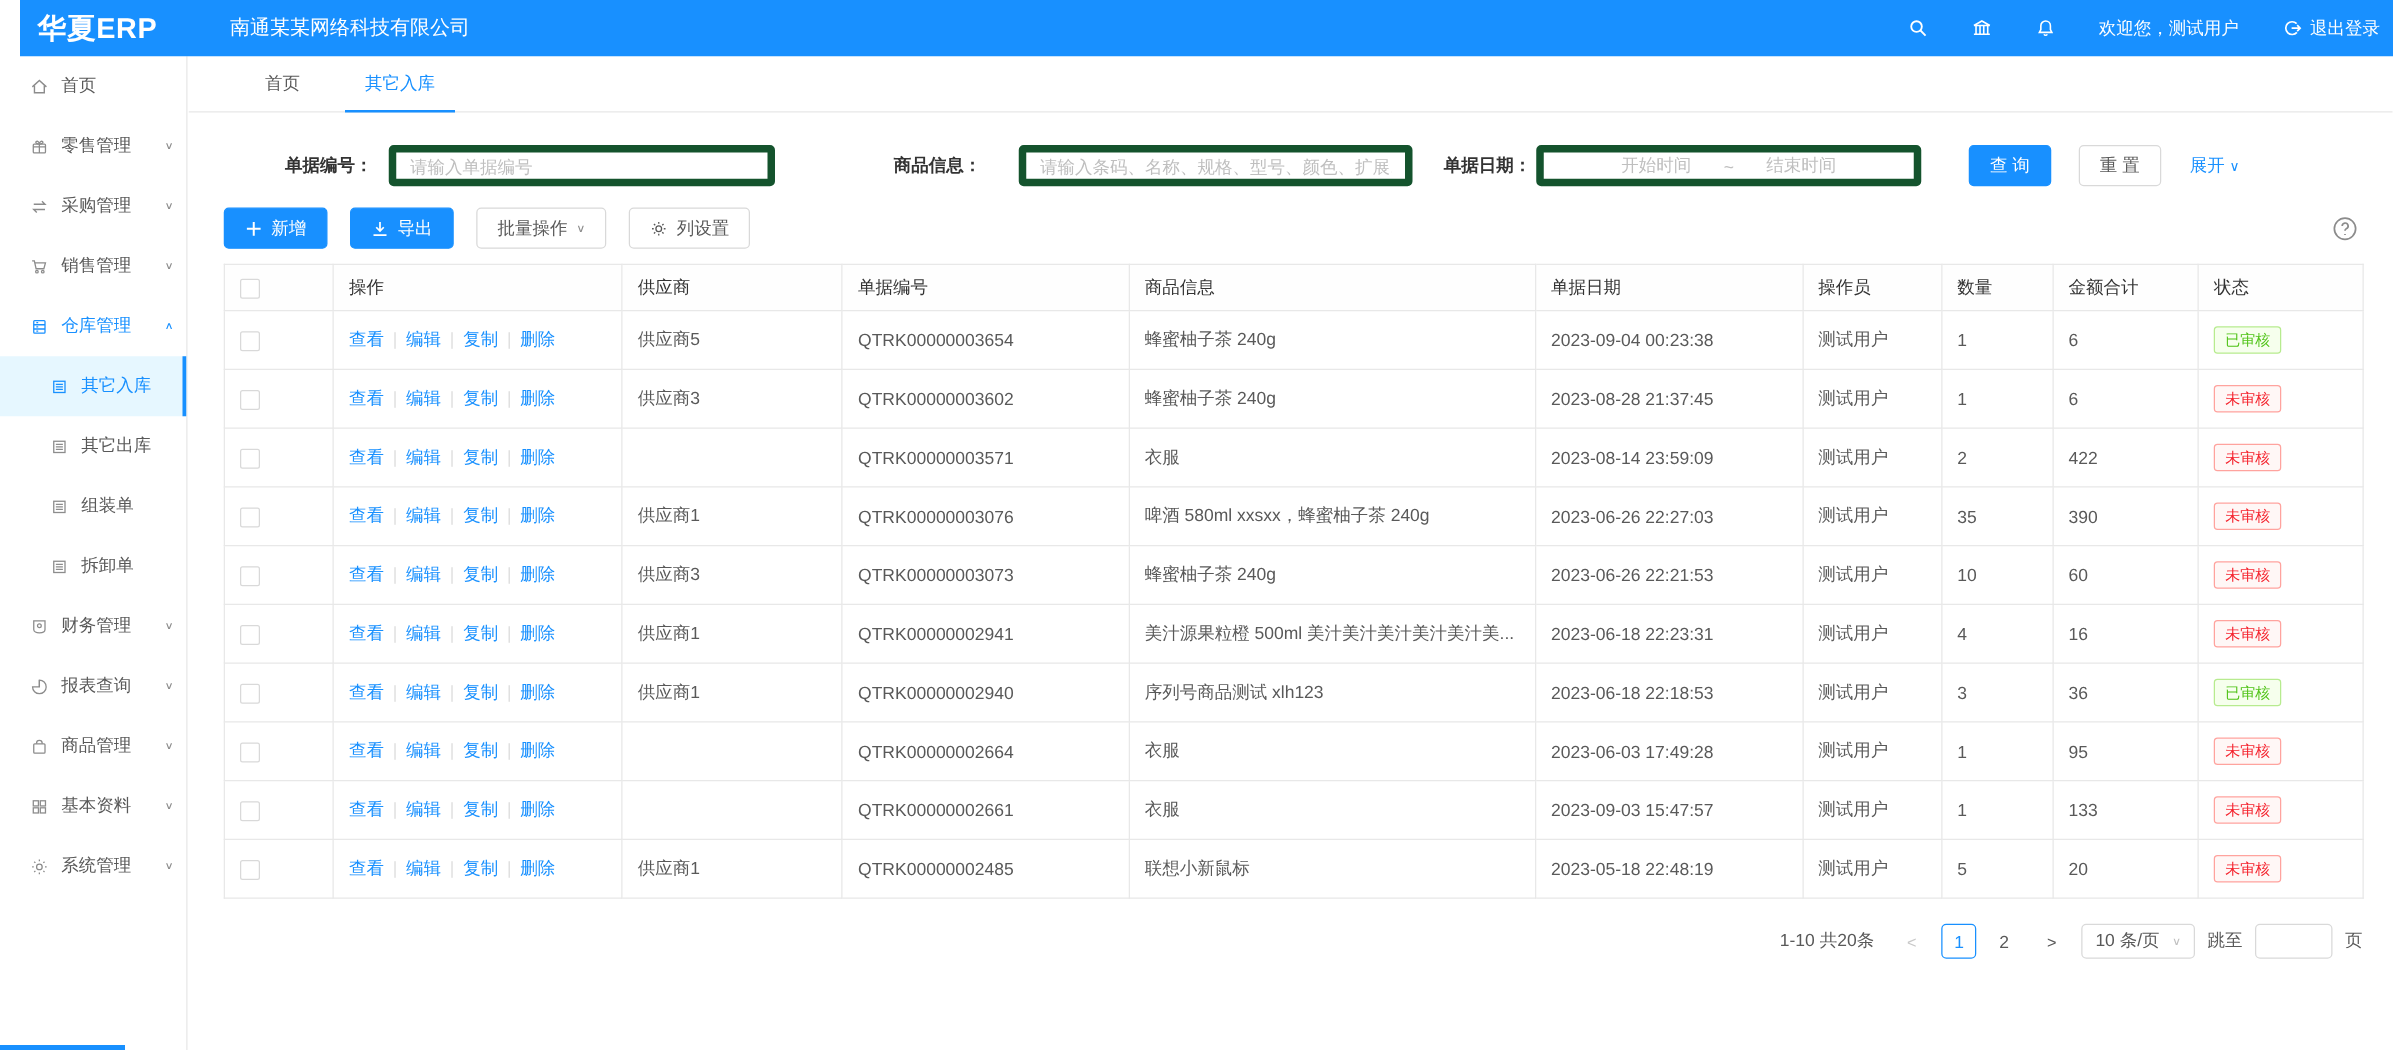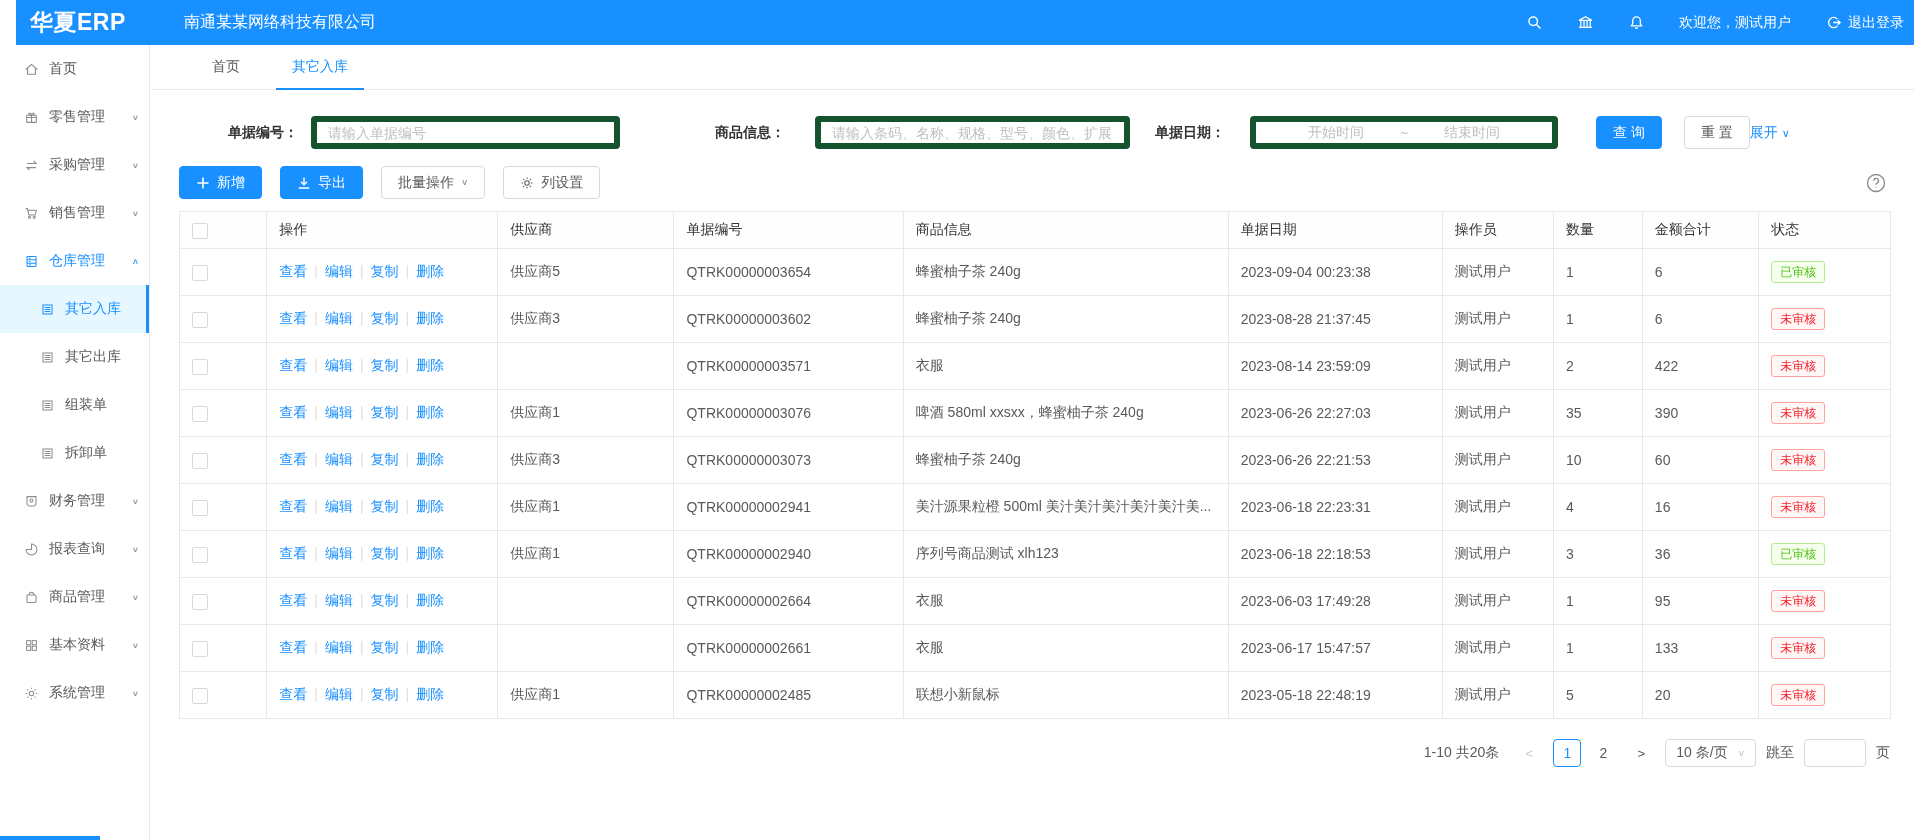--- a/index.html
+++ b/index.html
@@ -44,27 +44,27 @@
   
   .search-row { display:flex; align-items:center; margin:26px 0 0 77px; }
   .f-label { font-weight:600; color:#333; white-space:nowrap; }
   .inp { height:33px; border:6px solid #14532d; border-radius:4px; background:#fff; display:flex; align-items:center; padding:0 11px; }
   .inp input { border:none; outline:none; width:100%; font-size:14px; font-family:inherit; color:#595959; background:transparent; }
   .inp input::placeholder { color:#bfbfbf; }
   .bill-inp { width:309px; margin-left:13px; }
   .prod-label { margin-left:95px; }
   .prod-inp { width:315px; margin-left:30px; }
   .date-label { margin-left:25px; }
-  .date-inp { width:308px; margin-left:25px; justify-content:center; gap:36px; color:#bfbfbf; }
+  .date-inp { width:308px; margin-left:4px; justify-content:center; gap:26px; color:#bfbfbf; }
   .btn { height:33px; border-radius:4px; border:1px solid #d9d9d9; background:#fff; color:#595959;
     display:inline-flex; align-items:center; padding:0 16px; font-size:14px; cursor:pointer; white-space:nowrap; gap:7px; }
   .btn.primary { background:#1890ff; border-color:#1890ff; color:#fff; }
   .query-btn { margin-left:38px; }
   .reset-btn { margin-left:22px; }
-  .expand { color:#1890ff; cursor:pointer; white-space:nowrap; }
+  .expand { margin-left:23px; color:#1890ff; cursor:pointer; white-space:nowrap; }
   .expand .chev { font-size:11px; }
 
   
   .toolbar { display:flex; align-items:center; margin:17px 0 0 28px; position:relative; padding-right:28px; }
   .toolbar .btn { margin-right:18px; }
   .bicon { width:14px; height:14px; display:inline-flex; }
   .bicon svg { width:100%; height:100%; }
   .chev-sm { font-size:10px; color:#8c8c8c; transform:scaleY(.85); }
   .help { margin-left:auto; width:20px; height:20px; color:#8c8c8c; cursor:pointer; }
   .help svg { width:100%; height:100%; }
@@ -469,21 +469,21 @@
             <td>1</td>
             <td>95</td>
             <td class="c"><span class="tag pending">未审核</span></td>
           </tr>
           <tr>
             <td class="c"><span class="cb"></span></td>
             <td class="c ops"><a>查看</a><span class="sep">|</span><a>编辑</a><span class="sep">|</span><a>复制</a><span class="sep">|</span><a>删除</a></td>
             <td></td>
             <td>QTRK00000002661</td>
             <td>衣服</td>
-            <td>2023-06-17 15:47:57</td>
+            <td>2023-09-03 15:47:57</td>
             <td>测试用户</td>
             <td>1</td>
             <td>133</td>
             <td class="c"><span class="tag pending">未审核</span></td>
           </tr>
           <tr>
             <td class="c"><span class="cb"></span></td>
             <td class="c ops"><a>查看</a><span class="sep">|</span><a>编辑</a><span class="sep">|</span><a>复制</a><span class="sep">|</span><a>删除</a></td>
             <td>供应商1</td>
             <td>QTRK00000002485</td>

